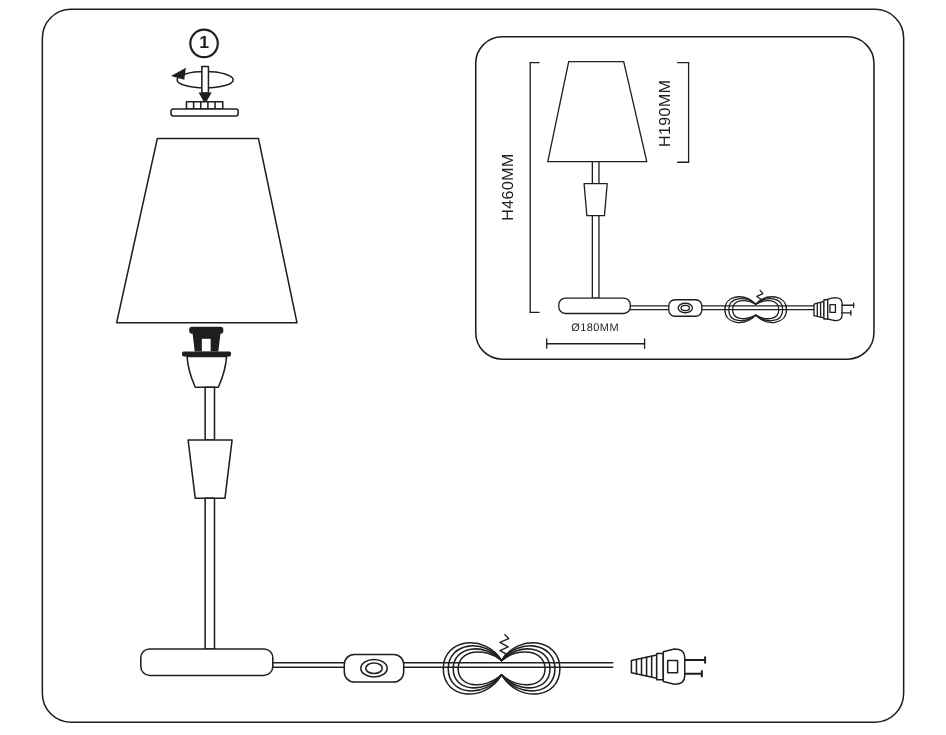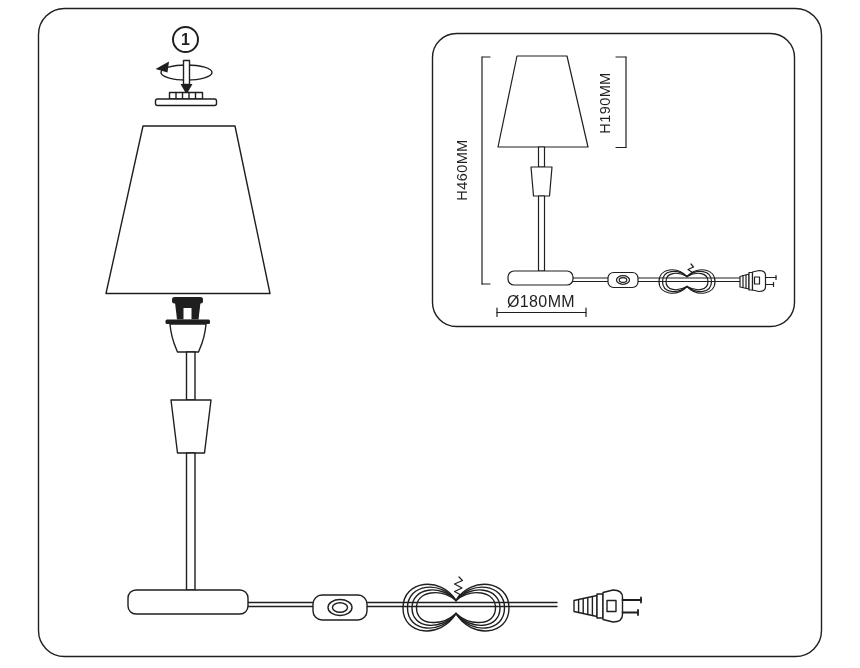--- a/index.html
+++ b/index.html
@@ -13,21 +13,21 @@
   svg .fb{fill:#1f1f1f;stroke:none;}
   svg .prong{fill:none;stroke:#1f1f1f;stroke-width:1.8;stroke-linecap:round;}
   .step-badge{position:absolute;left:172px;top:26px;width:27px;height:27px;border:2px solid #1f1f1f;
               border-radius:50%;display:flex;align-items:center;justify-content:center;
               font-size:16px;font-weight:bold;box-sizing:border-box;}
   .dim-label{position:absolute;font-size:14.5px;letter-spacing:.4px;font-weight:500;
              text-align:center;white-space:nowrap;color:#1f1f1f;}
   .dim-label.vert{transform:rotate(-90deg);}
   .lbl-total{left:424px;top:160px;width:80px;height:20px;}
   .lbl-shade{left:567px;top:93px;width:80px;height:20px;}
-  .lbl-dia{left:496px;top:293px;width:90px;height:18px;font-size:16px;}
+  .lbl-dia{left:496px;top:293px;width:90px;height:18px;font-size:10px;}
 </style>
 </head>
 <body>
 
 <div class="canvas">
 
   <svg class="artwork" width="860" height="668" viewBox="0 0 860 668">
 
     <rect class="ln" x="38.5" y="8.5" width="783" height="648" rx="26"></rect>
 

